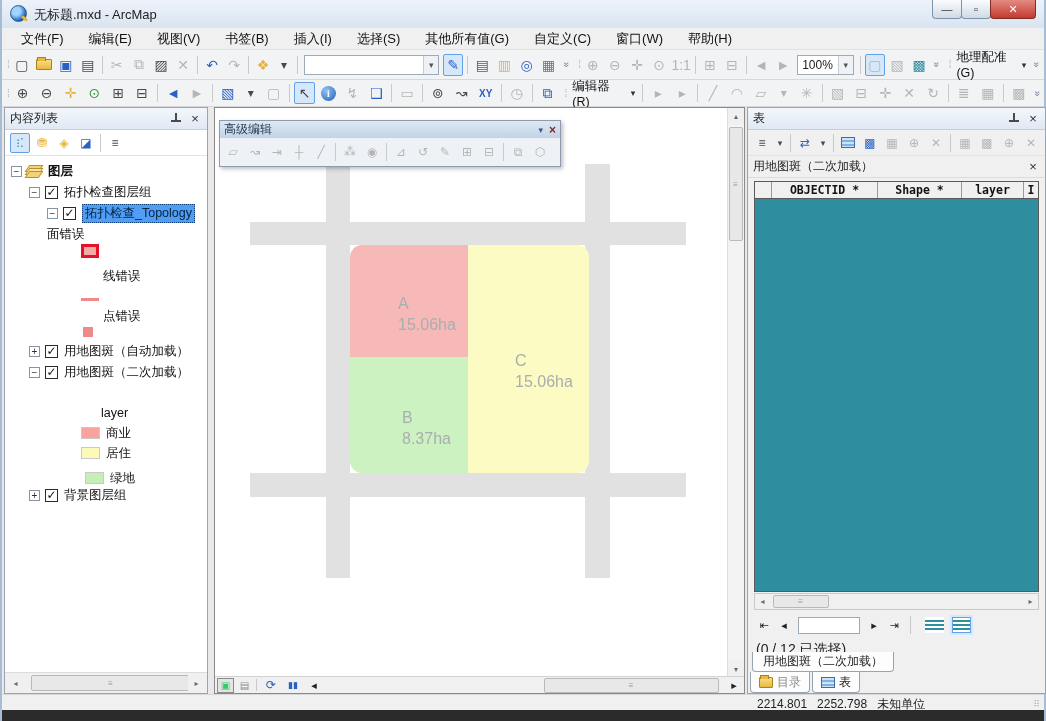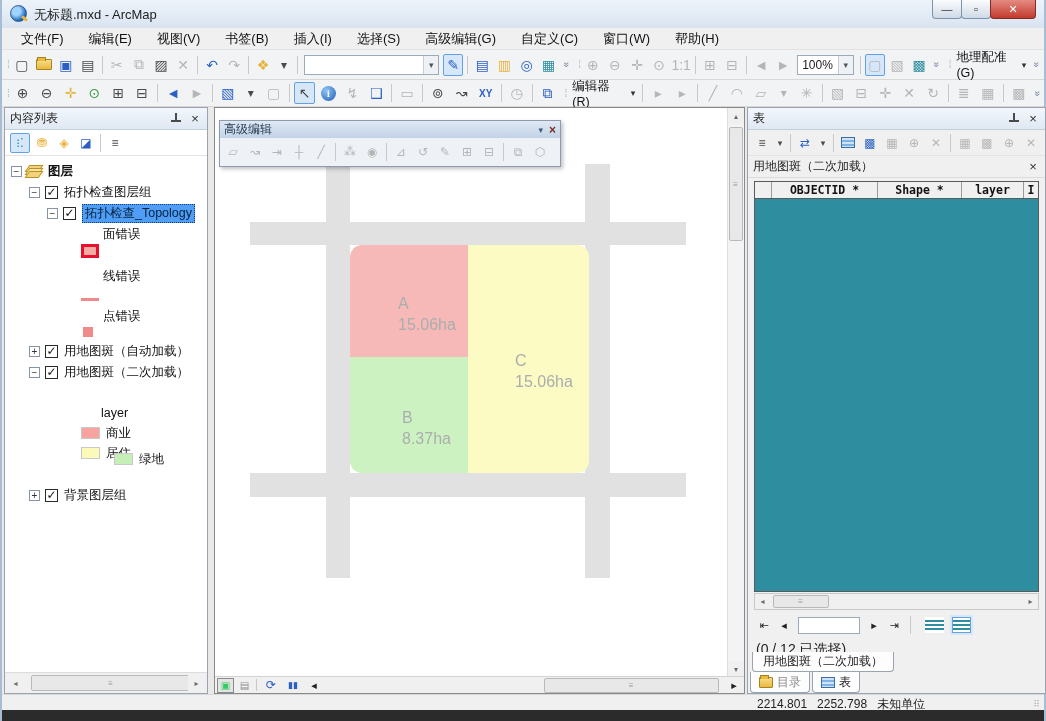--- a/index.html
+++ b/index.html
@@ -142,21 +142,21 @@
     </span>
   </div>
 
   <div class="menubar">
     <span class="menu-item">文件(F)</span>
     <span class="menu-item">编辑(E)</span>
     <span class="menu-item">视图(V)</span>
     <span class="menu-item">书签(B)</span>
     <span class="menu-item">插入(I)</span>
     <span class="menu-item">选择(S)</span>
-    <span class="menu-item">高级编辑(G)</span>
+    <span class="menu-item">其他所有值(G)</span>
     <span class="menu-item">自定义(C)</span>
     <span class="menu-item">窗口(W)</span>
     <span class="menu-item">帮助(H)</span>
   </div>
 
   <div class="tbrow tbrow1">
     <span class="grip">⁞</span>
     <span class="ic">▢</span>
     <span class="ic">
         <span class="mini-folder"></span>
@@ -306,21 +306,21 @@
         <div class="trow" style="top:26px; padding-left:24px;">
           <span class="exp">−</span>
           <span class="cb">✓</span>
           <span class="tlabel">拓扑检查图层组</span>
         </div>
         <div class="trow" style="top:47px; padding-left:42px;">
           <span class="exp">−</span>
           <span class="cb">✓</span>
           <span class="tlabel sel">拓扑检查_Topology</span>
         </div>
-        <div class="trow" style="top:68px; padding-left:98px;">
+        <div class="trow" style="top:68px; padding-left:42px;">
           <span class="tlabel">面错误</span>
         </div>
         <div class="trow" style="top:85px; padding-left:76px;">
           <span class="swatch sw-area"></span>
         </div>
         <div class="trow" style="top:110px; padding-left:98px;">
           <span class="tlabel">线错误</span>
         </div>
         <div class="trow" style="top:133px; padding-left:76px;">
           <span class="swatch sw-line"></span>
@@ -345,21 +345,21 @@
           <span class="tlabel">layer</span>
         </div>
         <div class="trow" style="top:267px; padding-left:76px;">
           <span class="swatch sw-fill" style="background:#f9a3a1;"></span>
           <span class="tlabel">商业</span>
         </div>
         <div class="trow" style="top:287px; padding-left:76px;">
           <span class="swatch sw-fill" style="background:#fbfab9;"></span>
           <span class="tlabel">居住</span>
         </div>
-        <div class="trow" style="top:293px; padding-left:109px;">
+        <div class="trow" style="top:312px; padding-left:80px;">
           <span class="swatch sw-fill" style="background:#c6efb7;"></span>
           <span class="tlabel">绿地</span>
         </div>
         <div class="trow" style="top:329px; padding-left:24px;">
           <span class="exp">+</span>
           <span class="cb">✓</span>
           <span class="tlabel">背景图层组</span>
         </div>
       </div>
 

